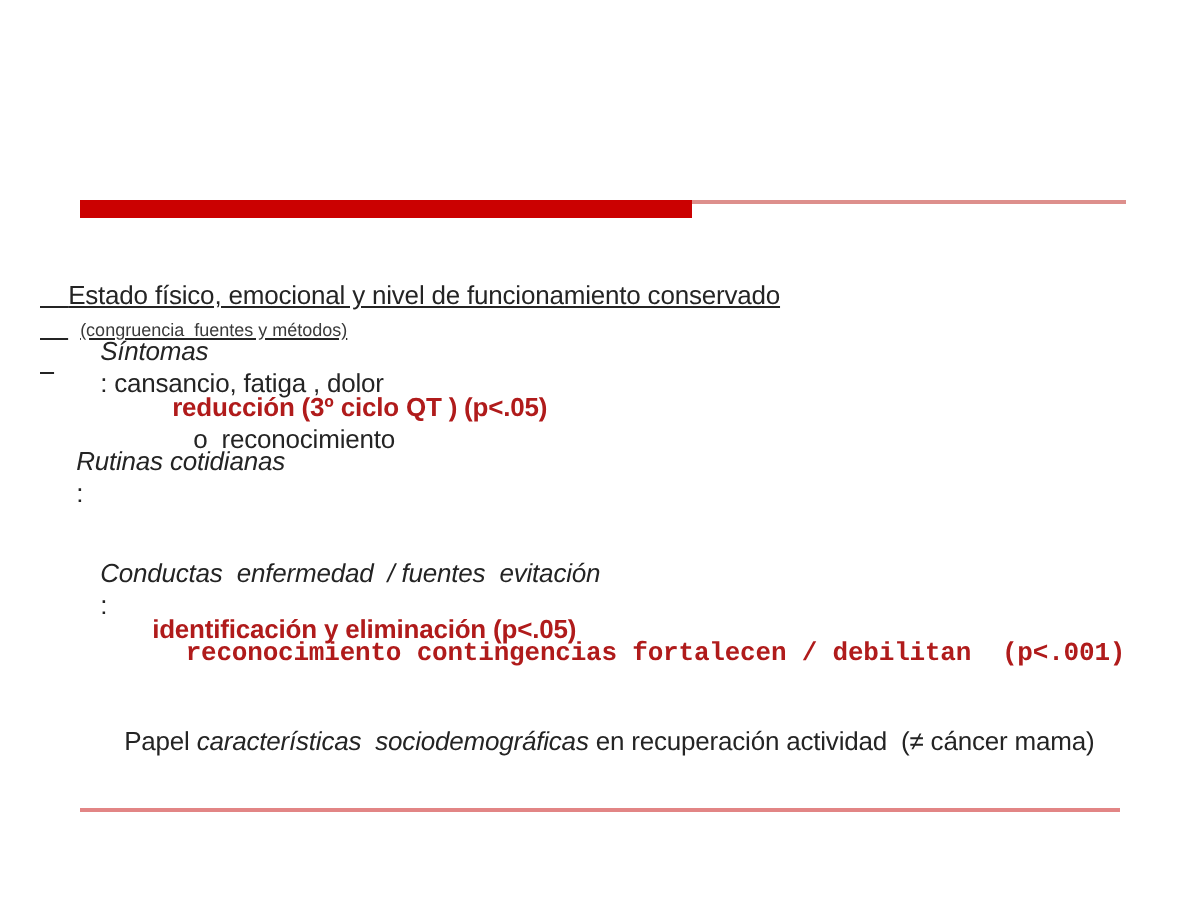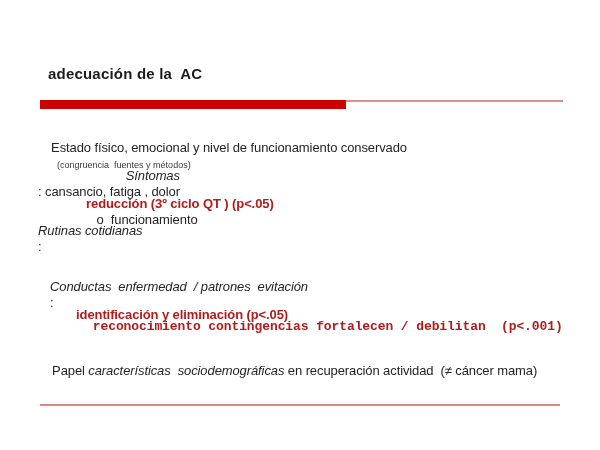--- a/index.html
+++ b/index.html
@@ -46,66 +46,65 @@
     background: var(--bottom-line, #e28585);
   }
   .line {
     position: absolute;
     white-space: pre;
     font-size: 13px;
     line-height: 16px;
     color: var(--body-text, #242424);
     letter-spacing: -0.1px;
   }
-  .l1 { left: 37px; top: 124px; }
-  .l2 { left: 24px; top: 152px; text-align: right; }
+  .l1 { left: 20px; top: 124px; text-decoration: underline; }
+  .l2 { left: 36px; top: 152px; }
   .l3 { left: 72px; top: 180px; }
   .l4 { left: 24px; top: 207px; }
   .l5 { left: 68px; top: 235px; }
   .l6 { left: 36px; top: 263px; }
   .l7 { left: 62px; top: 291px; text-align: right; }
   .l8 { left: 62px; top: 303px; font-family: Liberation Mono, monospace; }
-  .l9 { left: 38px; top: 347px; }
+  .l9 { left: 48px; top: 347px; }
   .seg-italic { font-style: italic; }
   .seg-red { color: var(--accent-text, #b01b1b); font-weight: bold; }
   .seg-small { font-size: 9px; color: #3a3a3a; margin-left: 6px; letter-spacing: 0; }
 </style>
 </head>
 <body>
 
 <div class="slide">
 
-  <div class="title">adecuación de la  AC</div>
 
   <div class="accent-bar"></div>
   <div class="thin-line-top"></div>
 
   <div class="line l1">
     <span>Estado físico, emocional y nivel de funcionamiento conservado</span>
     <span class="seg-small">(congruencia  fuentes y métodos)</span>
   </div>
 
   <div class="line l2">
     <span class="seg-italic">Síntomas</span>
     <span>: cansancio, fatiga , dolor</span>
   </div>
 
   <div class="line l3">
     <span class="seg-red">reducción (3º ciclo QT ) (p&lt;.05)</span>
-    <span>   o  funcionamiento</span>
+    <span>   o  reconocimiento</span>
   </div>
 
   <div class="line l4">
     <span class="seg-italic">Rutinas cotidianas</span>
     <span>:</span>
   </div>
 
 
   <div class="line l6">
-    <span class="seg-italic">Conductas  enfermedad  / patrones  evitación</span>
+    <span class="seg-italic">Conductas  enfermedad  / fuentes  evitación</span>
     <span>:</span>
   </div>
 
   <div class="line l7">
     <span class="seg-red">identificación y eliminación (p&lt;.05)</span>
   </div>
 
   <div class="line l8">
     <span class="seg-red">reconocimiento contingencias fortalecen / debilitan  (p&lt;.001)</span>
   </div>

